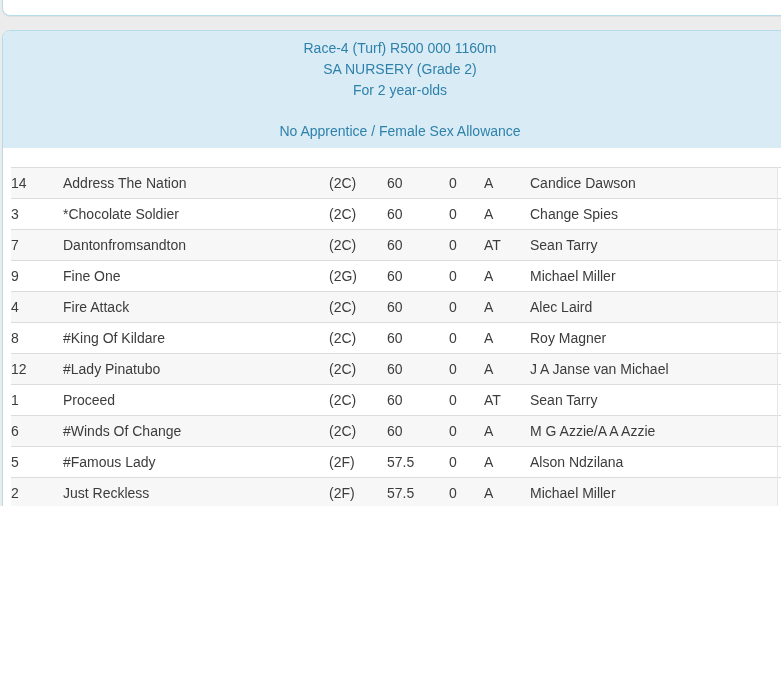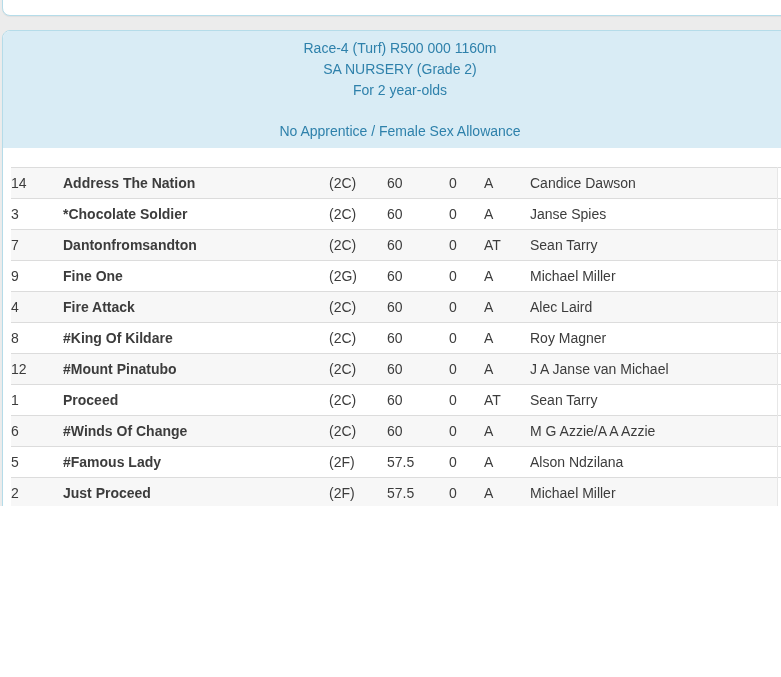--- a/index.html
+++ b/index.html
@@ -46,21 +46,21 @@
   }
   table.entries td{
     height:30px;padding:0;vertical-align:middle;
     white-space:nowrap;overflow:hidden;
   }
   table.entries tbody tr{border-top:1px solid var(--row-border);}
   table.entries tbody tr:last-child{border-bottom:1px solid var(--row-border);}
   table.entries tbody tr:nth-child(odd) td{background:var(--stripe);}
   table.entries tbody tr:nth-child(odd) td.c-spacer{background:#ffffff;}
   td.c-num{padding-left:6px;}
-  td.c-name{padding-left:3px;font-weight:bold;}
+  td.c-name{padding-left:3px;}
   td.c-spacer{border-left:1px solid #e7e7e7;}
   td.c-total{text-align:center;padding-left:14px;}
   .col-num{width:52px;}
   .col-name{width:266px;}
   .col-group{width:58px;}
   .col-weight{width:62px;}
   .col-zero{width:35px;}
   .col-flag{width:46px;}
   .col-trainer{width:247px;}
   .col-spacer{width:5px;}
@@ -105,21 +105,21 @@
     <td class="c-spacer"></td>
   </tr>
 
   <tr>
     <td class="c-num">3</td>
     <td class="c-name">*Chocolate Soldier</td>
     <td class="c-group">(2C)</td>
     <td class="c-weight">60</td>
     <td class="c-zero">0</td>
     <td class="c-flag">A</td>
-    <td class="c-trainer">Janse Spies</td>
+    <td class="c-trainer">Change Spies</td>
     <td class="c-spacer"></td>
   </tr>
 
   <tr>
     <td class="c-num">7</td>
     <td class="c-name">Dantonfromsandton</td>
     <td class="c-group">(2C)</td>
     <td class="c-weight">60</td>
     <td class="c-zero">0</td>
     <td class="c-flag">AT</td>
@@ -155,21 +155,21 @@
     <td class="c-group">(2C)</td>
     <td class="c-weight">60</td>
     <td class="c-zero">0</td>
     <td class="c-flag">A</td>
     <td class="c-trainer">Roy Magner</td>
     <td class="c-spacer"></td>
   </tr>
 
   <tr>
     <td class="c-num">12</td>
-    <td class="c-name">#Mount Pinatubo</td>
+    <td class="c-name">#Lady Pinatubo</td>
     <td class="c-group">(2C)</td>
     <td class="c-weight">60</td>
     <td class="c-zero">0</td>
     <td class="c-flag">A</td>
     <td class="c-trainer">J A Janse van Michael</td>
     <td class="c-spacer"></td>
   </tr>
 
 
   <tr>
@@ -201,21 +201,21 @@
     <td class="c-group">(2F)</td>
     <td class="c-weight">57.5</td>
     <td class="c-zero">0</td>
     <td class="c-flag">A</td>
     <td class="c-trainer">Alson Ndzilana</td>
     <td class="c-spacer"></td>
   </tr>
 
   <tr>
     <td class="c-num">2</td>
-    <td class="c-name">Just Proceed</td>
+    <td class="c-name">Just Reckless</td>
     <td class="c-group">(2F)</td>
     <td class="c-weight">57.5</td>
     <td class="c-zero">0</td>
     <td class="c-flag">A</td>
     <td class="c-trainer">Michael Miller</td>
     <td class="c-spacer"></td>
   </tr>
 
       </tbody>
     </table>

